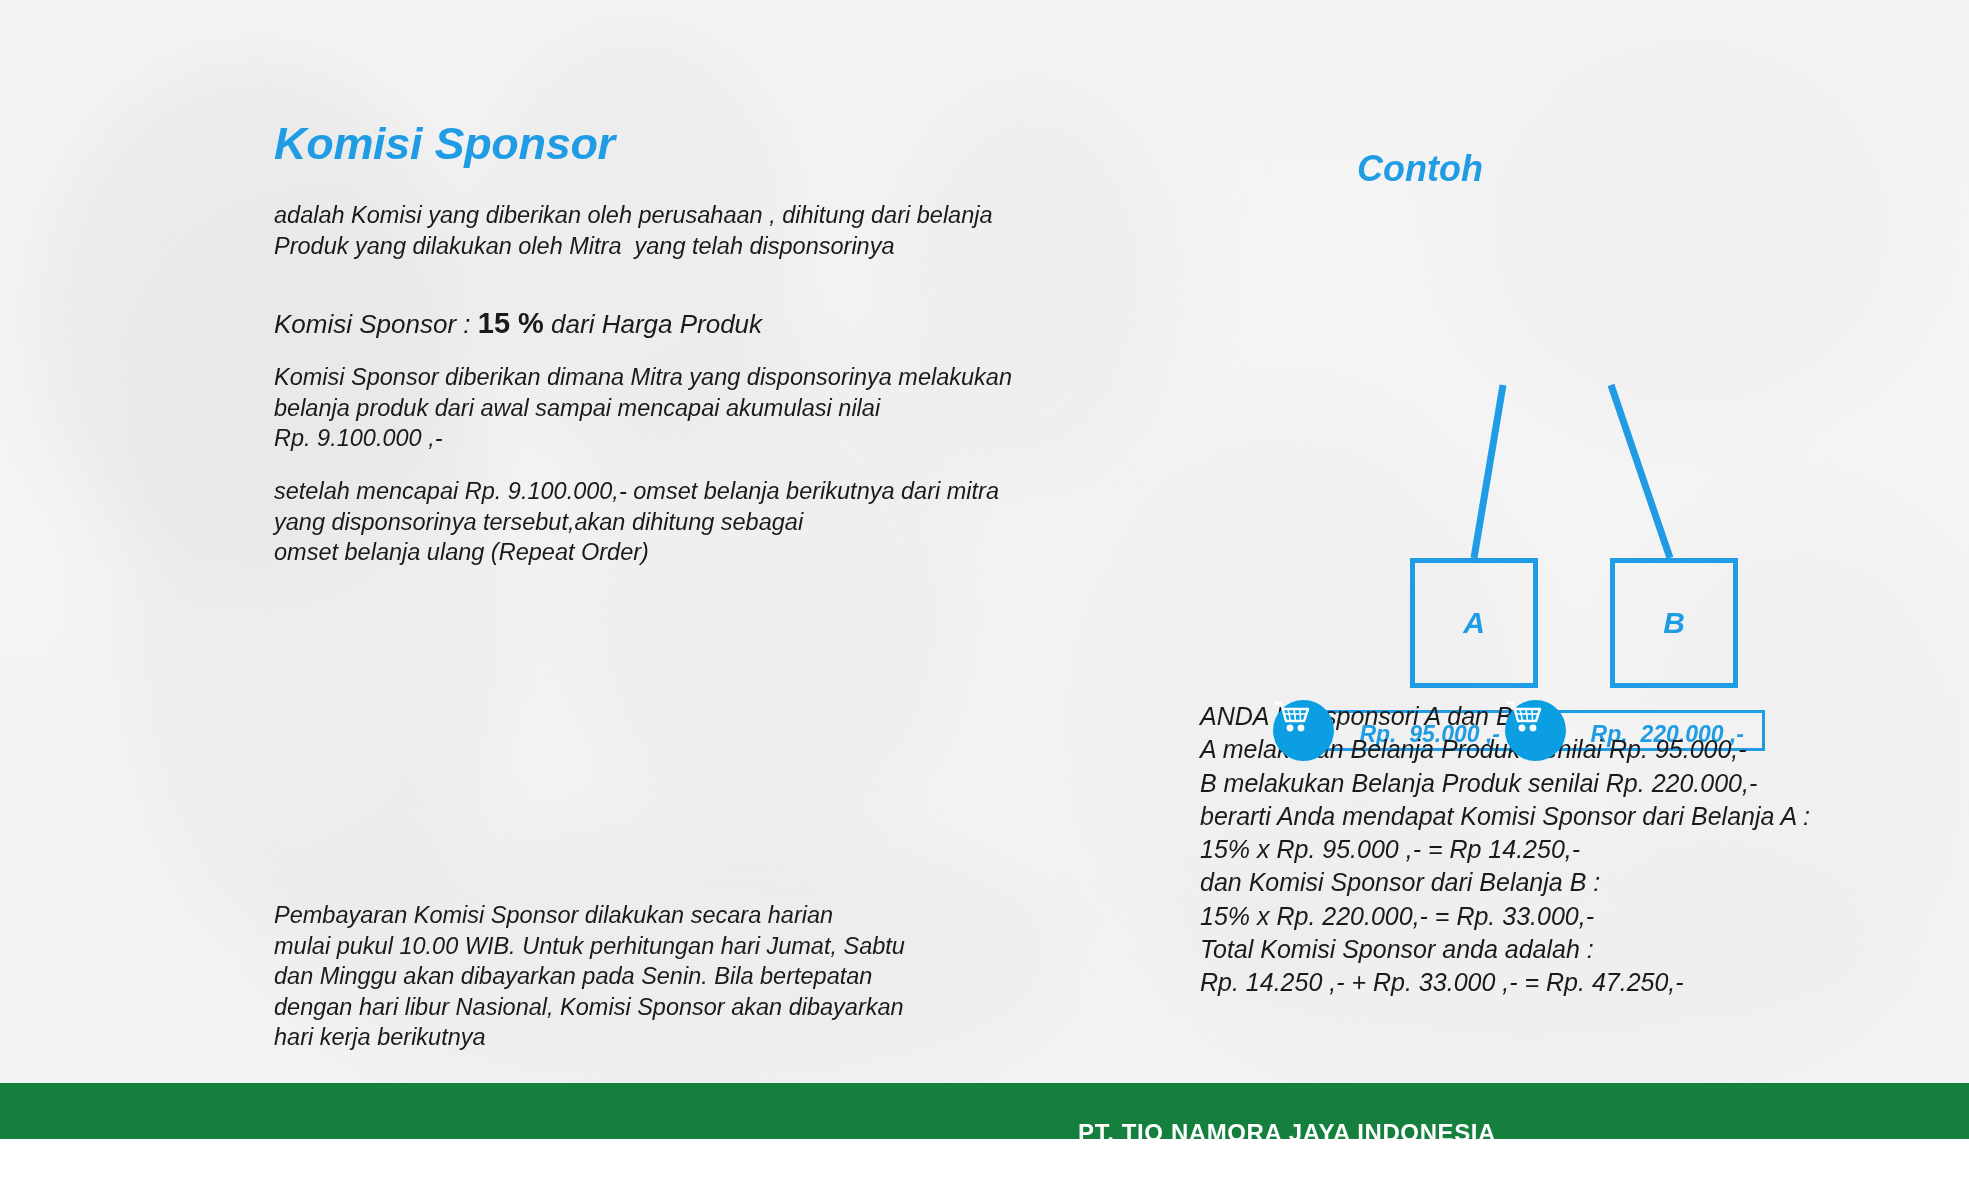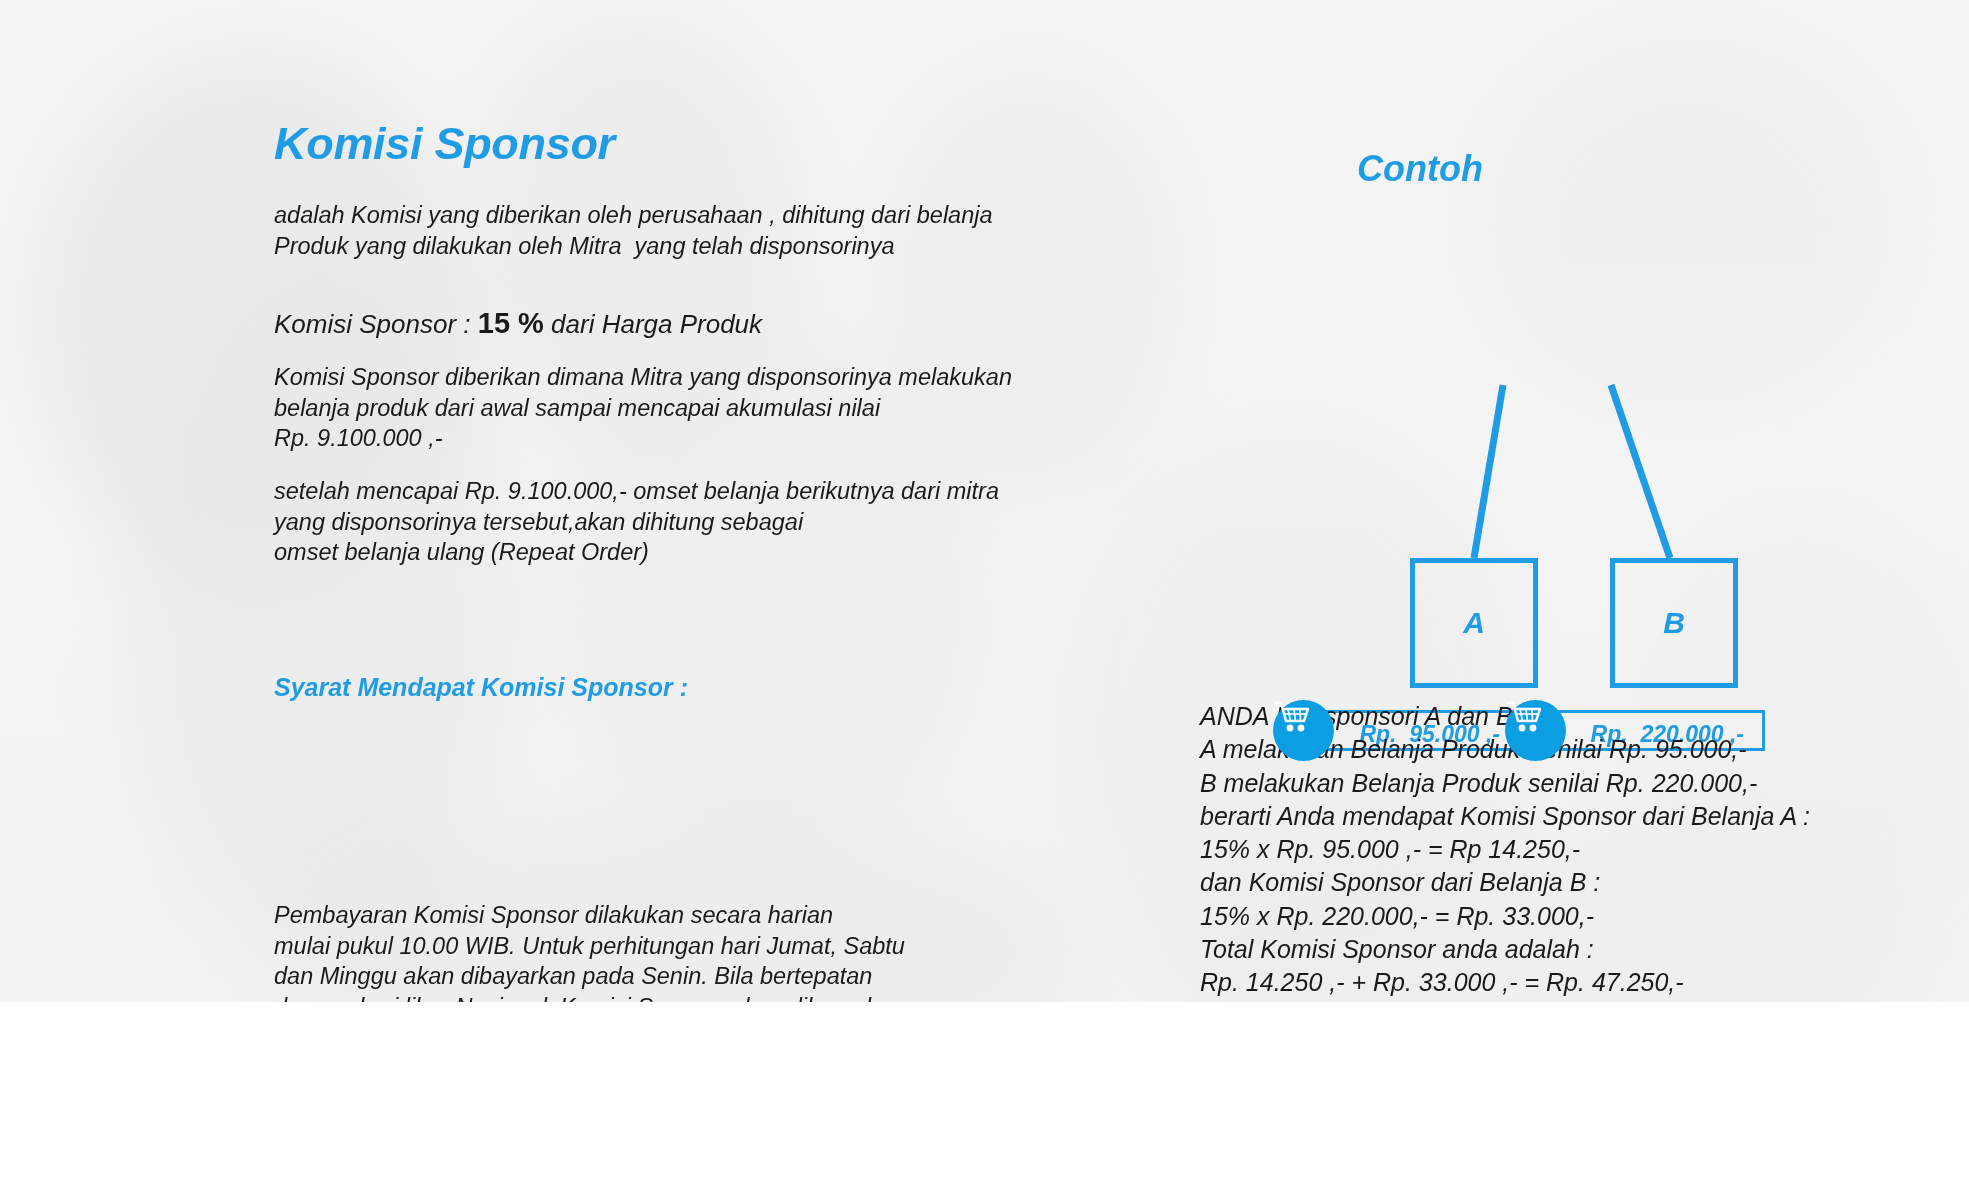--- a/index.html
+++ b/index.html
@@ -7,21 +7,21 @@
     margin: 0;
     padding: 0;
     background: #ffffff;
   }
   body {
     font-family: "Liberation Sans", sans-serif;
   }
   #slide {
     position: relative;
     width: 1969px;
-    height: 1002px;
+    height: 1139px;
     overflow: hidden;
     background: #f2f2f2;
   }
 
   
   #bg-photo {
     position: absolute;
     inset: 0;
     overflow: hidden;
     background:
@@ -227,21 +227,20 @@
   <div class="txt" id="para-rate"><span>Komisi Sponsor : </span><span class="pct">15 %</span><span> dari Harga Produk</span></div>
 
   <div class="txt" id="para-detail">Komisi Sponsor diberikan dimana Mitra yang disponsorinya melakukan
 belanja produk dari awal sampai mencapai akumulasi nilai
 Rp. 9.100.000 ,-</div>
 
   <div class="txt" id="para-repeat">setelah mencapai Rp. 9.100.000,- omset belanja berikutnya dari mitra
 yang disponsorinya tersebut,akan dihitung sebagai
 omset belanja ulang (Repeat Order)</div>
 
-  <div id="heading-syarat">Syarat Mendapat Komisi Sponsor :</div>
 
 
   <div class="txt" id="para-payment">Pembayaran Komisi Sponsor dilakukan secara harian
 mulai pukul 10.00 WIB. Untuk perhitungan hari Jumat, Sabtu
 dan Minggu akan dibayarkan pada Senin. Bila bertepatan
 dengan hari libur Nasional, Komisi Sponsor akan dibayarkan
 hari kerja berikutnya</div>
 
   <div id="title-contoh">Contoh</div>
 

